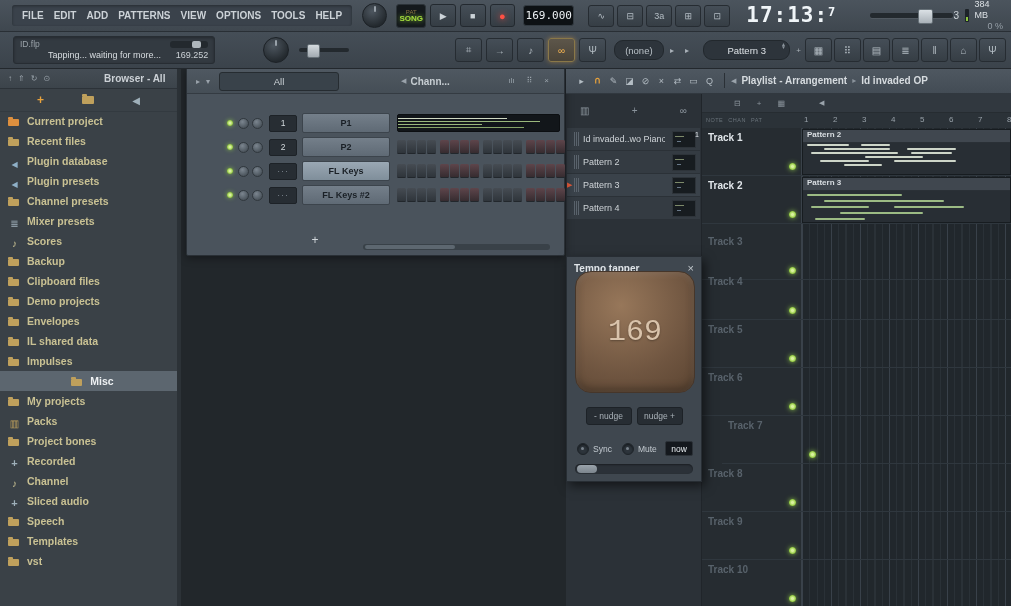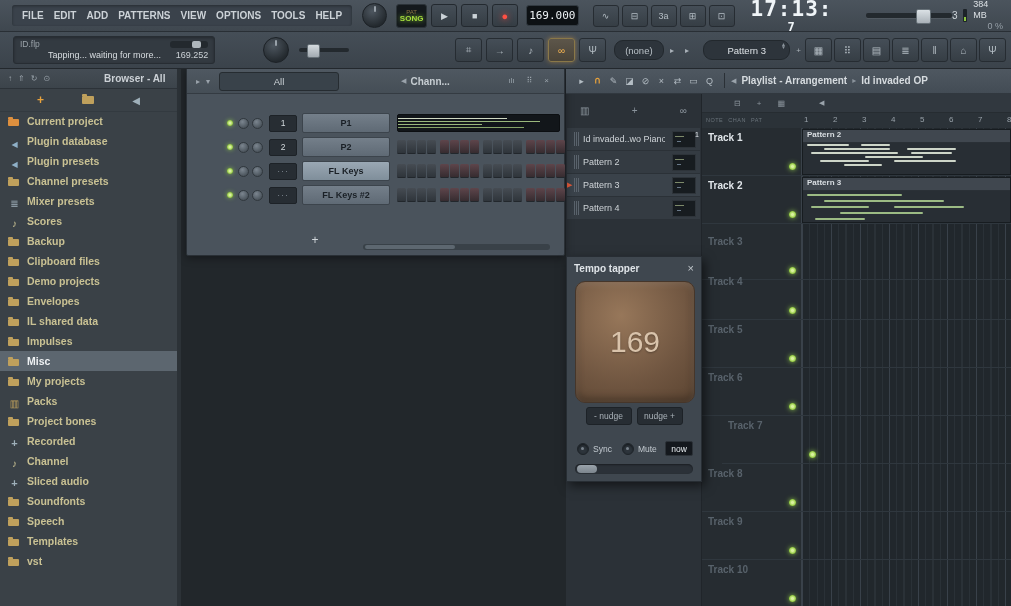--- a/index.html
+++ b/index.html
@@ -23,21 +23,21 @@
         border:1px solid #23292f;display:flex;align-items:center;justify-content:center;
         font-size:9px;color:#ccd3d8;}
   .tbtn.rec{color:#ff5044;text-shadow:0 0 6px rgba(255,70,60,.95);font-size:11px;}
   .lcd{width:52px;height:19px;margin-left:8px;background:#0d1114;border-radius:3px;border:1px solid #333b42;
         display:flex;align-items:center;justify-content:center;color:#eef2f5;font-size:11px;
         font-family:"DejaVu Sans Mono",monospace;}
   .icostrip{display:flex;margin-left:14px;gap:3px;}
   .ico1{width:24px;height:20px;border-radius:3px;background:linear-gradient(#454e57,#363e45);border:1px solid #262c32;
         display:flex;align-items:center;justify-content:center;font-size:9px;color:#b4bdc4;}
   .time{margin-left:16px;font-family:"DejaVu Sans Mono",monospace;font-weight:bold;font-size:21px;
-        color:#f0f5f8;letter-spacing:1px;display:flex;align-items:center;line-height:1;flex-direction:column;}
+        color:#f0f5f8;letter-spacing:1px;display:flex;align-items:flex-start;line-height:1;}
   .time-small{font-size:12px;margin-top:1px;}
   .slider1{position:relative;width:88px;height:15px;margin-left:34px;}
   .slider1::before{content:'';position:absolute;left:0;right:0;top:5px;height:5px;background:#23292e;border-radius:2px;
         box-shadow:0 1px 0 rgba(255,255,255,.07);}
   .slider1 .handle{position:absolute;left:58%;top:1px;width:13px;height:13px;border-radius:2px;
         background:linear-gradient(#dbe1e5,#a9b1b8);border:1px solid #667077;}
   .stats{margin-left:auto;margin-right:8px;display:flex;align-items:center;gap:6px;}
   .poly{font-size:10px;color:#cfd5da;}
   .meter{width:4px;height:13px;background:#1d2328;border-radius:1px;position:relative;}
   .meter::after{content:'';position:absolute;bottom:1px;left:1px;right:1px;height:4px;background:#8cc63e;}
@@ -83,21 +83,21 @@
   .bh-ic{font-size:8px;color:#97a0a8;padding:0 3px;}
   .b-title{font-size:10px;font-weight:bold;color:#ccd1d6;margin-left:3px;padding-left:48px;}
   .b-toolbar{height:22px;display:flex;align-items:center;justify-content:space-around;padding:0 18px;
         border-bottom:1px solid #333a40;}
   .bt-ic{font-size:10px;color:#9fb0ba;}
   .bt-ic.plus{color:#e8a23c;font-weight:bold;font-size:12px;}
   .bt-folder{width:12px;height:8px;background:#bfa05c;border-radius:1px;position:relative;}
   .bt-folder::before{content:'';position:absolute;top:-2px;left:0;width:5px;height:2px;background:#bfa05c;border-radius:1px 1px 0 0;}
   .b-list{position:absolute;top:43px;left:0;right:0;bottom:0;overflow:hidden;}
   .b-item{display:flex;align-items:center;height:20px;padding-left:8px;cursor:default;}
-  .b-item.sel{background:#5c666f;}
+  .b-item.sel{background:#5c666f;justify-content:center;}
   .b-label{font-size:10.5px;font-weight:bold;color:#c9c193;white-space:nowrap;}
   .b-item.sel .b-label{color:#eef1f3;}
   .b-ic{width:13px;height:11px;margin-right:6px;position:relative;flex:none;text-align:center;line-height:11px;}
   .b-ic.folder::before,.b-ic.folder-orange::before{content:'';position:absolute;left:0;top:3px;width:11px;height:7px;
         background:#bfa05c;border-radius:1px;}
   .b-ic.folder::after,.b-ic.folder-orange::after{content:'';position:absolute;left:0;top:1px;width:5px;height:2px;
         background:#bfa05c;border-radius:1px 1px 0 0;}
   .b-ic.folder-orange::before,.b-ic.folder-orange::after{background:#dd8f3e;}
   .b-ic.note::before{content:'♪';color:#c9c193;font-size:10px;}
   .b-ic.plus::before{content:'+';color:#9fb0ba;font-weight:bold;font-size:11px;}
@@ -160,24 +160,24 @@
   .p-thumb{width:22px;height:15px;margin-left:auto;margin-right:4px;flex:none;background:#171c20;border:1px solid #2e343a;
         background-image:linear-gradient(90deg,#7d8a6a 0 60%,transparent 60%),linear-gradient(90deg,#6a7a8a 0 40%,transparent 40%);
         background-size:70% 1px,50% 1px;background-position:2px 4px,4px 9px;background-repeat:no-repeat;}
   .p-badge{position:absolute;right:1px;top:3px;font-size:7px;color:#e5eaee;}
   
   .tapper{position:absolute;left:566px;top:256px;width:136px;height:226px;background:#3f474f;border:1px solid #272d33;
         box-shadow:3px 4px 10px rgba(0,0,0,.55);box-sizing:border-box;z-index:15;}
   .tap-bar{height:22px;display:flex;align-items:center;padding:0 7px;}
   .tap-title{font-size:10px;font-weight:bold;color:#dfe4e8;}
   .tap-close{margin-left:auto;font-size:11px;color:#c0c7cc;}
-  .tap-pad{position:absolute;left:8px;top:24px;width:118px;height:120px;border-radius:10px;
+  .tap-pad{position:absolute;left:8px;top:14px;width:118px;height:120px;border-radius:16px;
         background:radial-gradient(circle at 38% 28%,#97775a,#6f5540 62%,#5c4532);border:1px solid #46362a;
         box-shadow:inset 0 2px 6px rgba(255,255,255,.12), inset 0 -4px 8px rgba(0,0,0,.3);
-        display:flex;align-items:center;justify-content:center;}
+        display:flex;align-items:center;justify-content:center;font-family:Liberation Mono, monospace;}
   .tap-bpm{font-size:30px;color:#d9c3ab;text-shadow:0 1px 2px rgba(0,0,0,.3);}
   .nudge-row{position:absolute;left:0;top:150px;width:100%;display:flex;justify-content:center;gap:5px;}
   .nudge{width:44px;height:16px;background:#272d33;border:1px solid #1d2227;border-radius:3px;
         display:flex;align-items:center;justify-content:center;font-size:8.5px;color:#aab2b9;}
   .tap-ctrl{position:absolute;left:10px;right:8px;top:184px;display:flex;align-items:center;}
   .radio{width:10px;height:10px;border-radius:50%;background:#2d343b;border:1px solid #1e2429;
         box-shadow:inset 0 1px 2px #14181c;position:relative;flex:none;}
   .radio::after{content:'';position:absolute;left:3px;top:3px;width:3px;height:3px;border-radius:50%;background:#79838c;}
   .rlabel{font-size:8.5px;color:#c3cad0;margin:0 10px 0 4px;}
   .rlabel.last{margin-right:0;}
@@ -329,20 +329,24 @@
       <span class="bt-ic plus">+</span>
       <span class="bt-folder"></span>
       <span class="bt-ic">◀</span>
     </div>
     <div class="b-list">
         <div class="b-item">
           <div class="b-ic folder-orange"></div>
           <div class="b-label">Current project</div>
         </div>
         <div class="b-item">
+          <div class="b-ic folder"></div>
+          <div class="b-label">Recent files</div>
+        </div>
+        <div class="b-item">
           <div class="b-ic speaker"></div>
           <div class="b-label">Plugin database</div>
         </div>
         <div class="b-item">
           <div class="b-ic speaker"></div>
           <div class="b-label">Plugin presets</div>
         </div>
         <div class="b-item">
           <div class="b-ic folder"></div>
           <div class="b-label">Channel presets</div>
@@ -399,24 +403,20 @@
           <div class="b-ic plus"></div>
           <div class="b-label">Recorded</div>
         </div>
         <div class="b-item">
           <div class="b-ic note"></div>
           <div class="b-label">Channel</div>
         </div>
         <div class="b-item">
           <div class="b-ic plus"></div>
           <div class="b-label">Sliced audio</div>
-        </div>
-        <div class="b-item">
-          <div class="b-ic folder"></div>
-          <div class="b-label">Soundfonts</div>
         </div>
         <div class="b-item">
           <div class="b-ic folder"></div>
           <div class="b-label">Speech</div>
         </div>
         <div class="b-item">
           <div class="b-ic folder"></div>
           <div class="b-label">Templates</div>
         </div>
         <div class="b-item">

